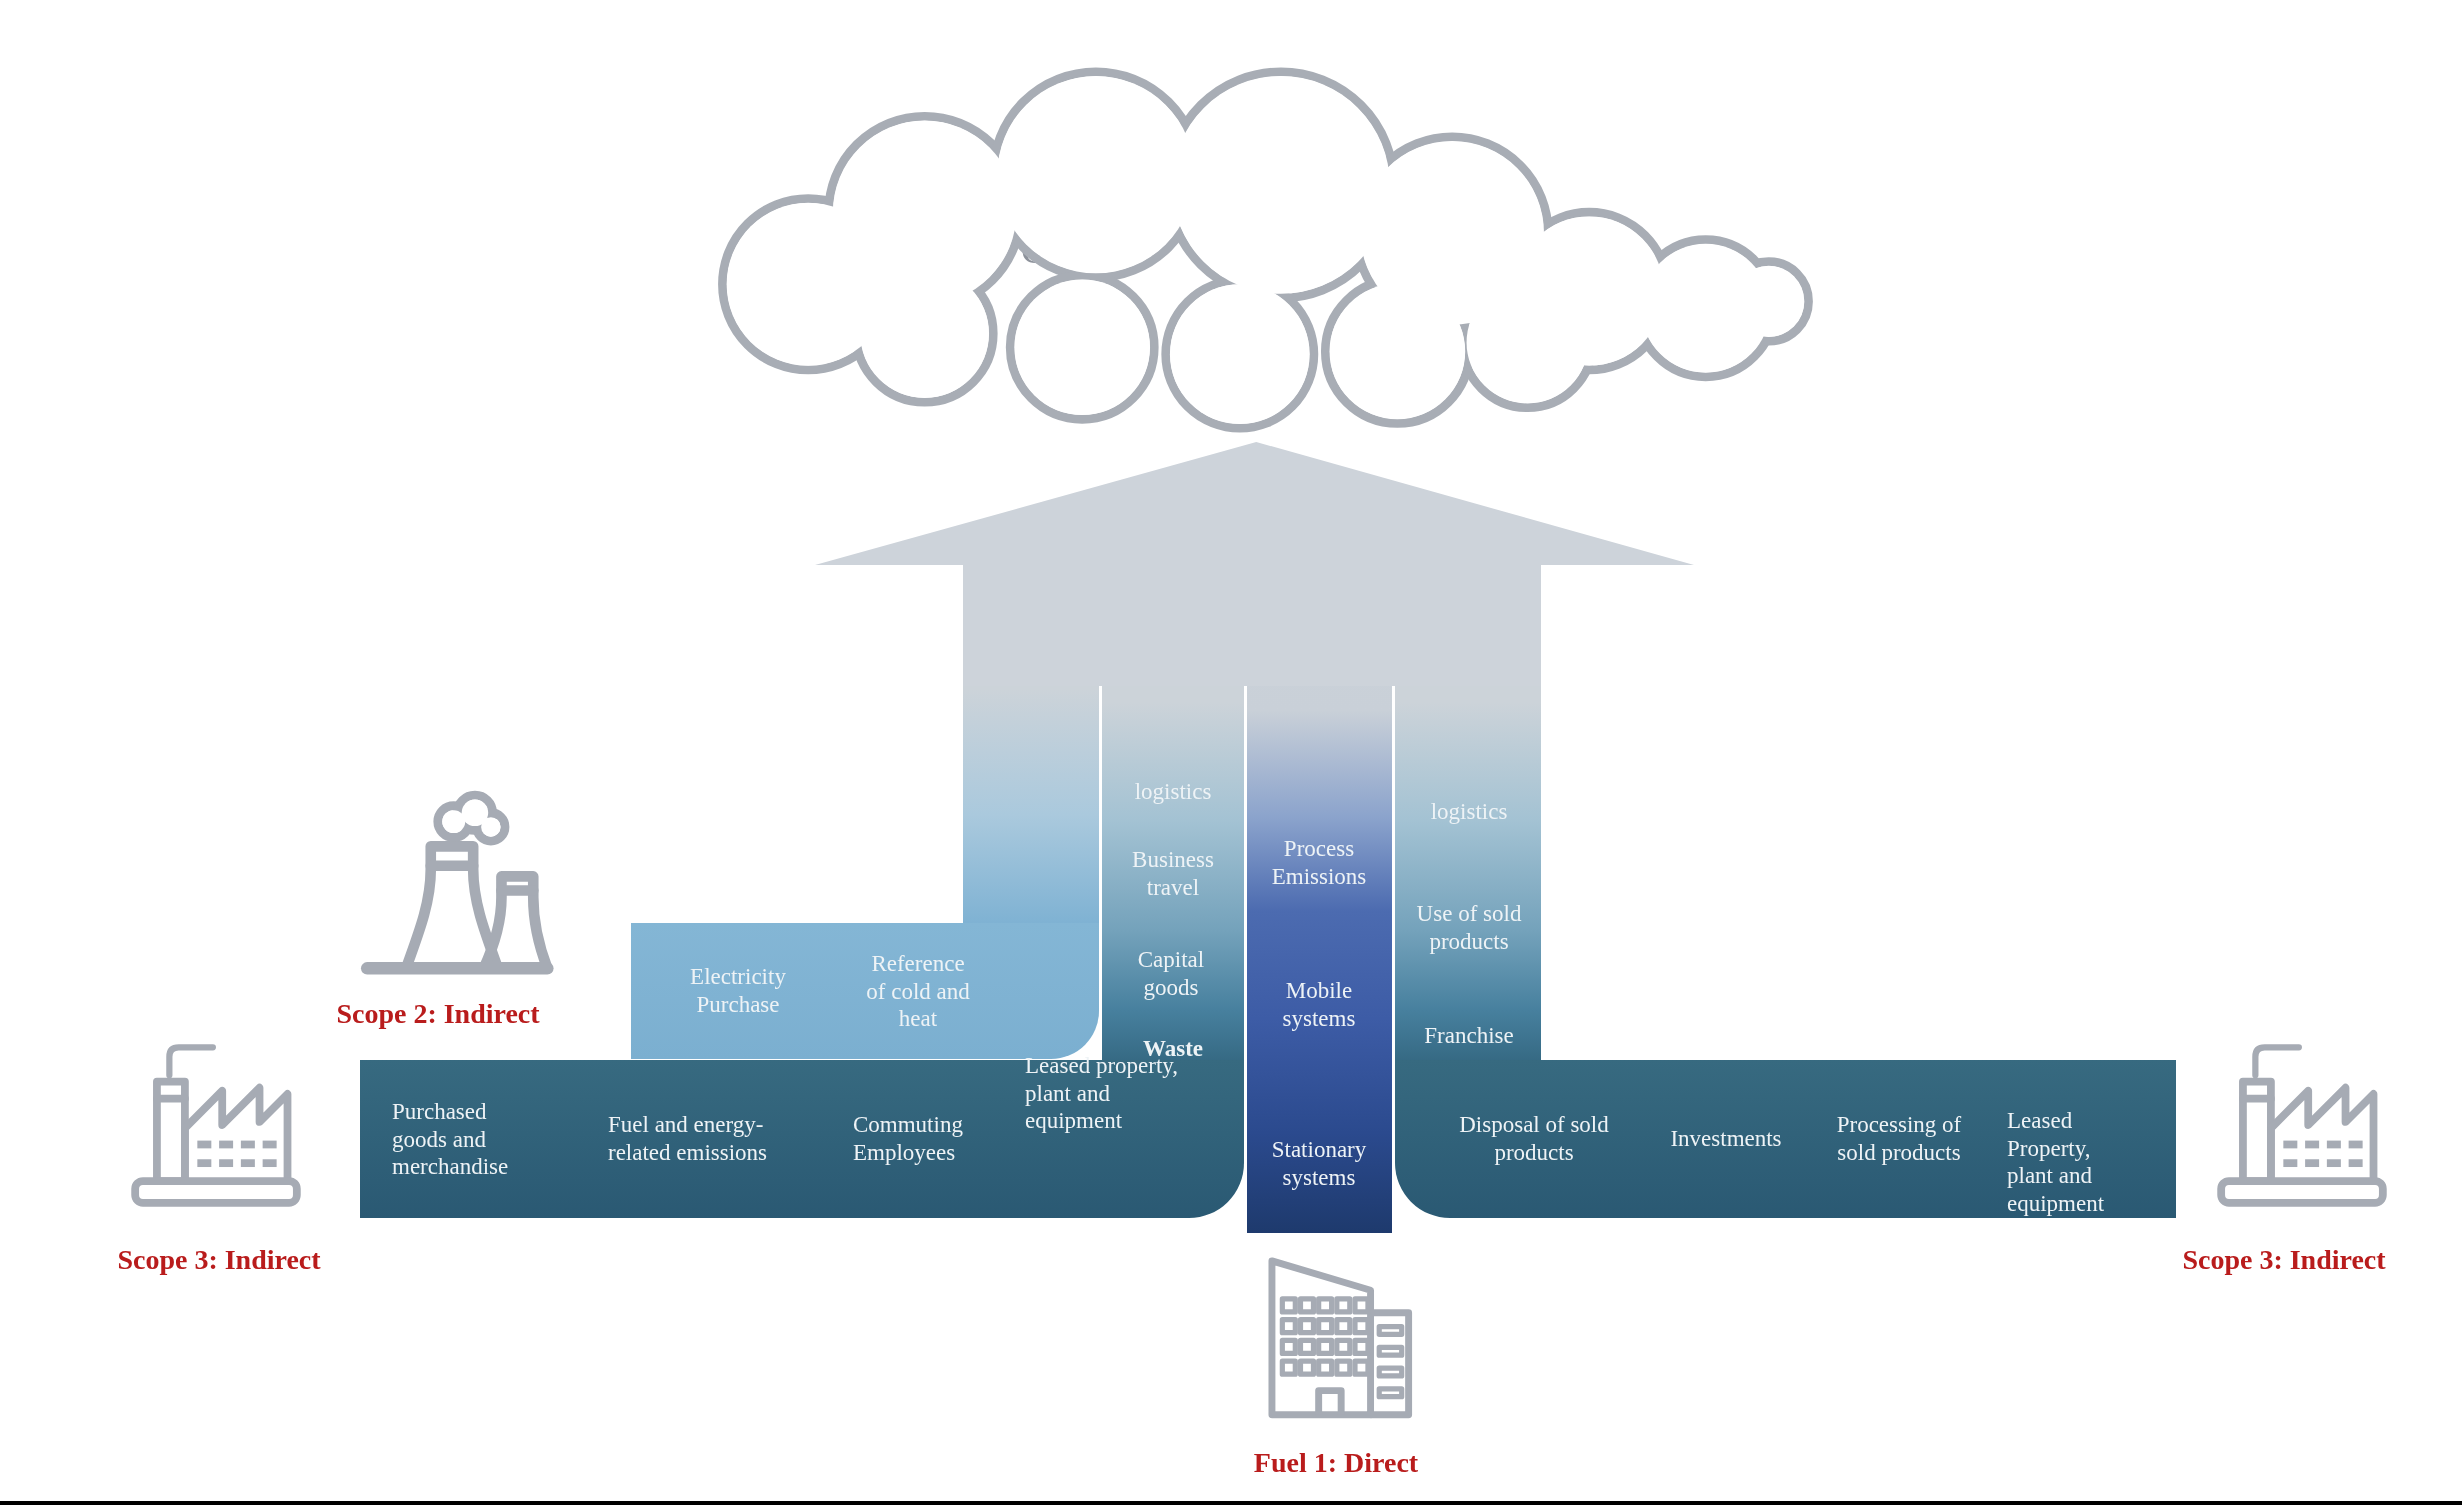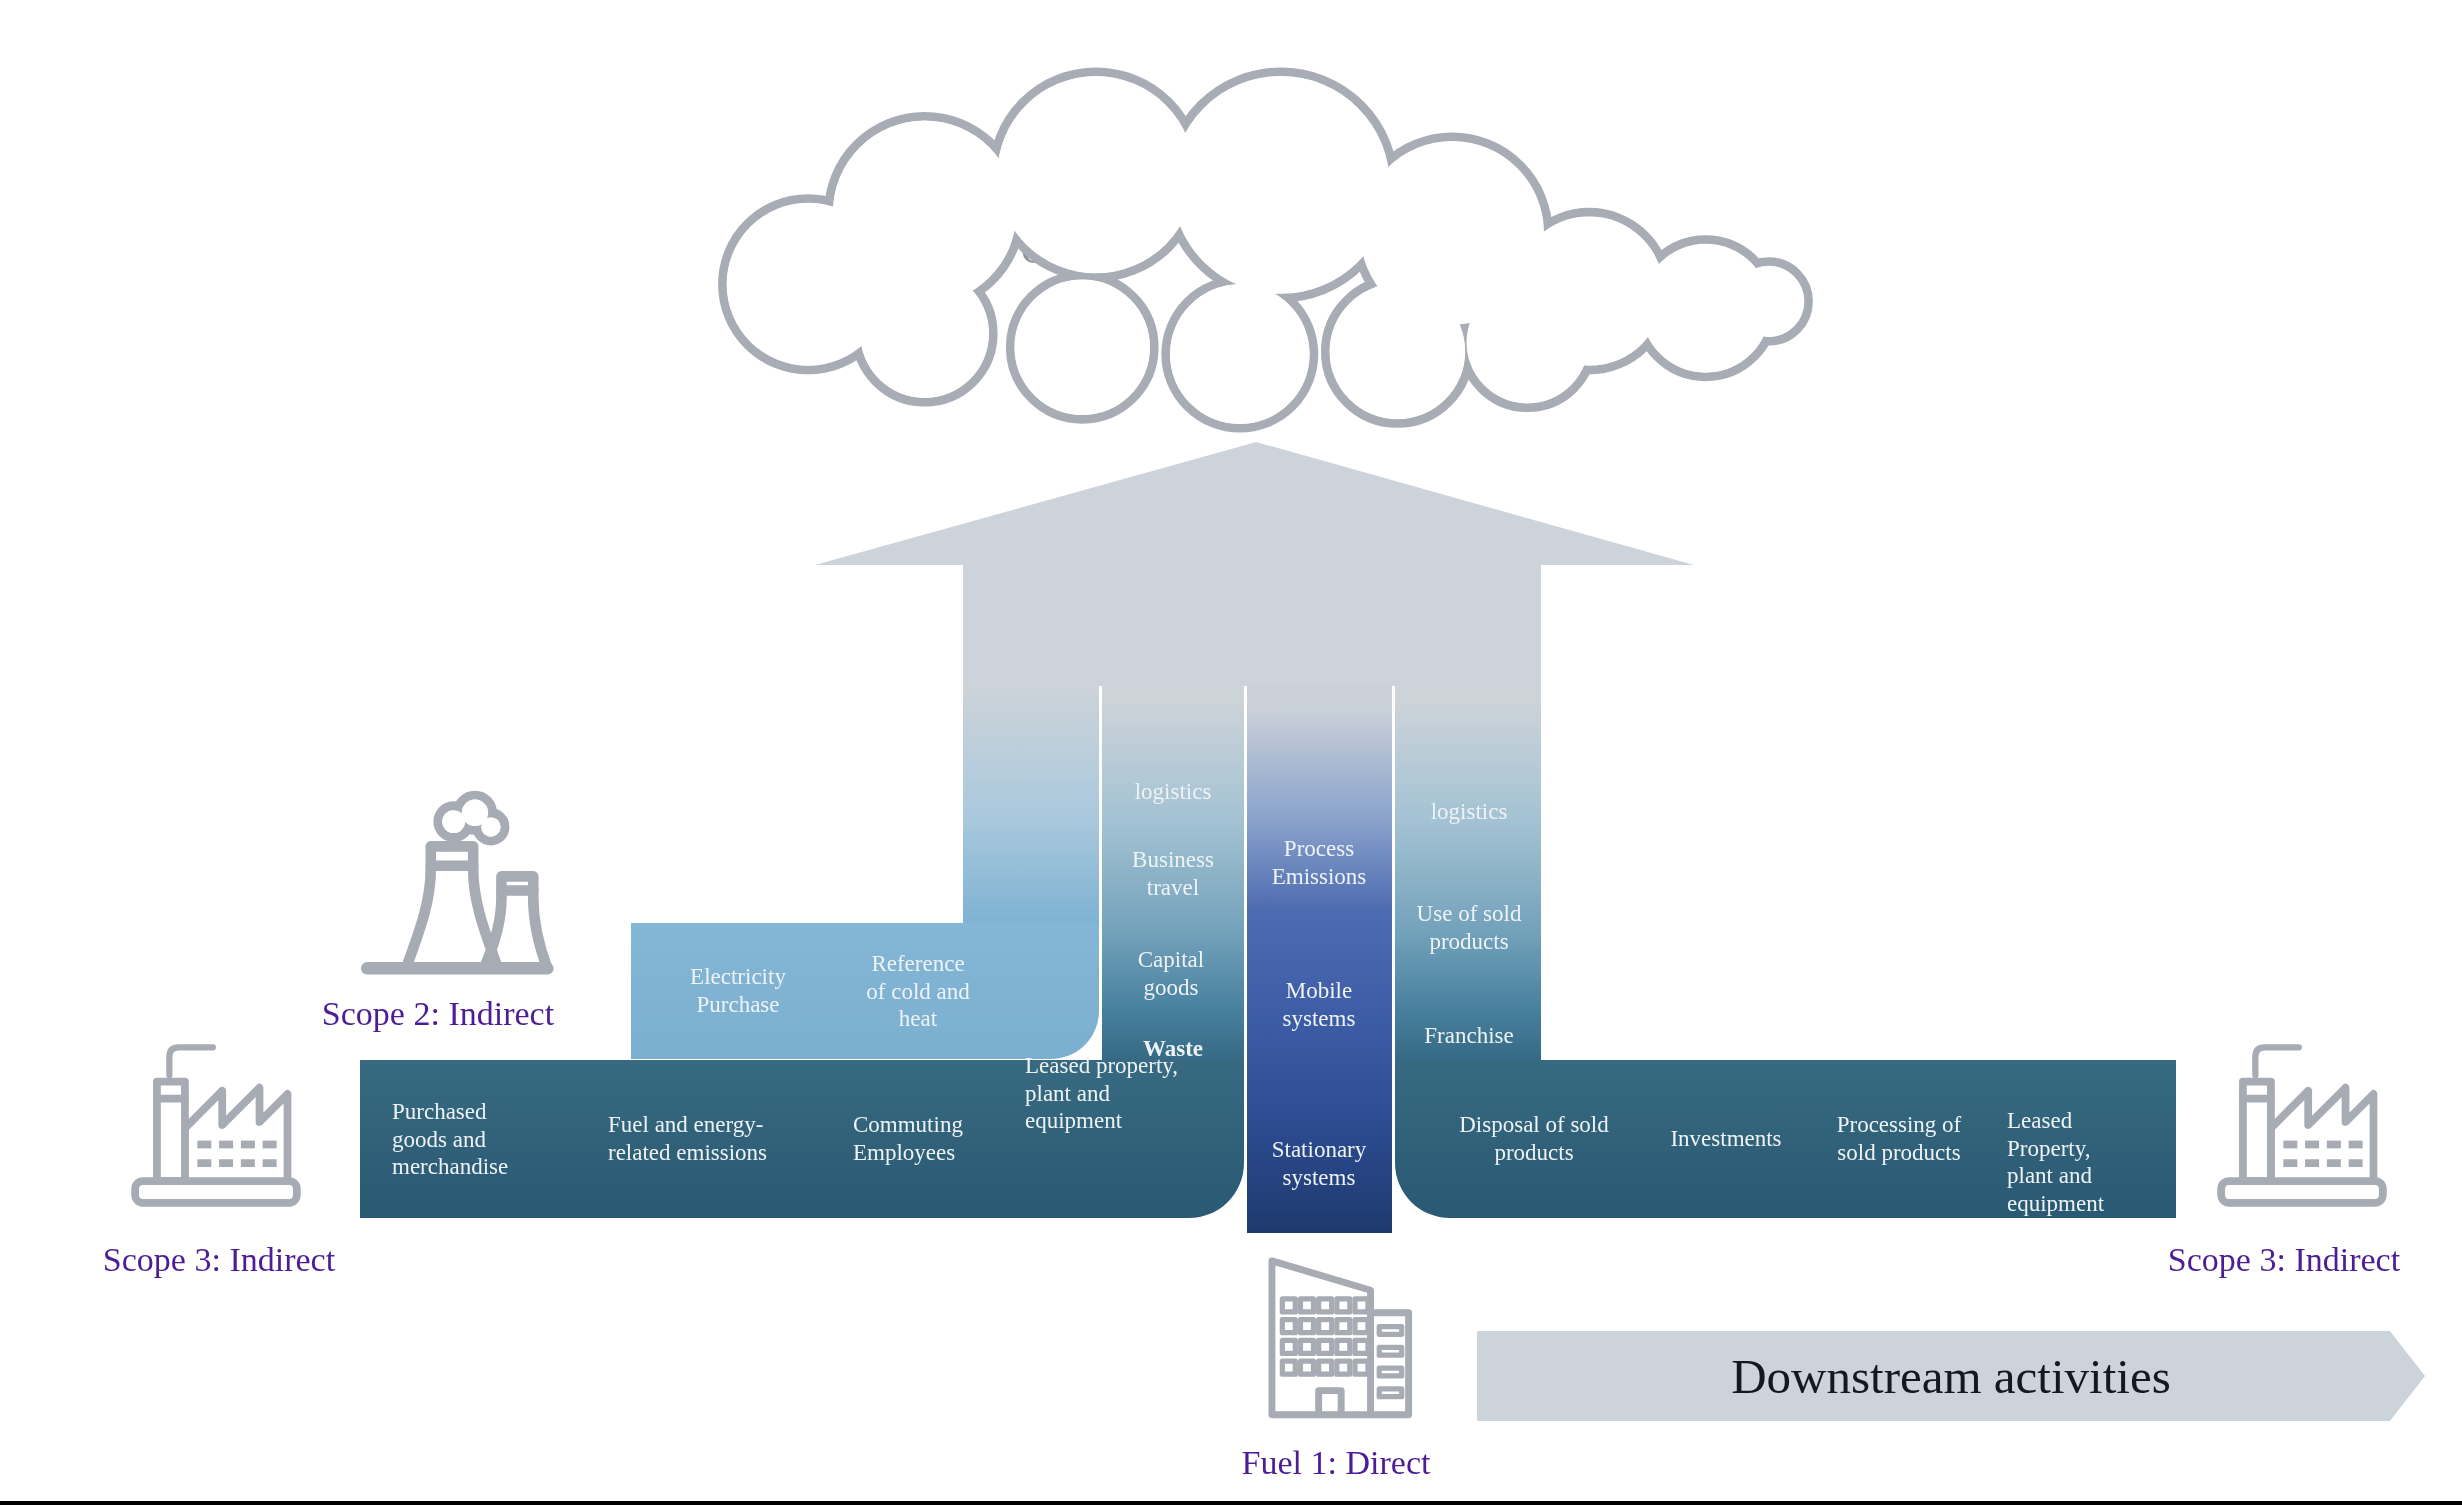--- a/index.html
+++ b/index.html
@@ -52,21 +52,21 @@
   .lbl{
     color:#eef3f6;font-size:23px;line-height:1.2;text-align:center;
     white-space:pre-line;transform:translate(-50%,-50%);z-index:10;
   }
   .lbl-left{text-align:left;transform:translate(0,-50%);}
   .gas{
     color:#8d929b;font-size:38px;letter-spacing:0.7px;
     transform:translate(-50%,-50%);z-index:3;
   }
   .scope-label{
-    color:#4c1d95;font-size:34px;font-weight:normal;white-space:nowrap;
+    color:#b91c1c;font-size:28px;font-weight:bold;white-space:nowrap;
     transform:translate(-50%,-50%);z-index:10;
   }
   
   .flow-arrow{
     top:1331px;height:90px;background:#cdd3da;display:flex;align-items:center;justify-content:center;
     color:#14181f;font-size:49px;
   }
   #flow-up{left:36px;width:1173px;clip-path:polygon(0 0,96.3% 0,100% 50%,96.3% 100%,0 100%);}
   #flow-down{left:1477px;width:948px;clip-path:polygon(0 0,96.3% 0,100% 50%,96.3% 100%,0 100%);}
   #bottom-line{left:0;bottom:0;width:2462px;height:5.5px;background:#000000;}
@@ -270,19 +270,16 @@
       <g stroke-width="3">
         <rect x="77" y="46" width="13" height="4.5"></rect>
           <rect x="77" y="58" width="13" height="4.5"></rect>
         <rect x="77" y="70" width="13" height="4.5"></rect>
           <rect x="77" y="82" width="13" height="4.5"></rect>
       </g>
     </svg>
   </div>
   <div class="abs scope-label" style="left:1336px;top:1463px;">Fuel 1: Direct</div>
 
-  <div class="abs flow-arrow" id="flow-down">
-    <span>Downstream activities</span>
-  </div>
 
   <div class="abs" id="bottom-line"></div>
 </div>
 
 
 </body></html>

